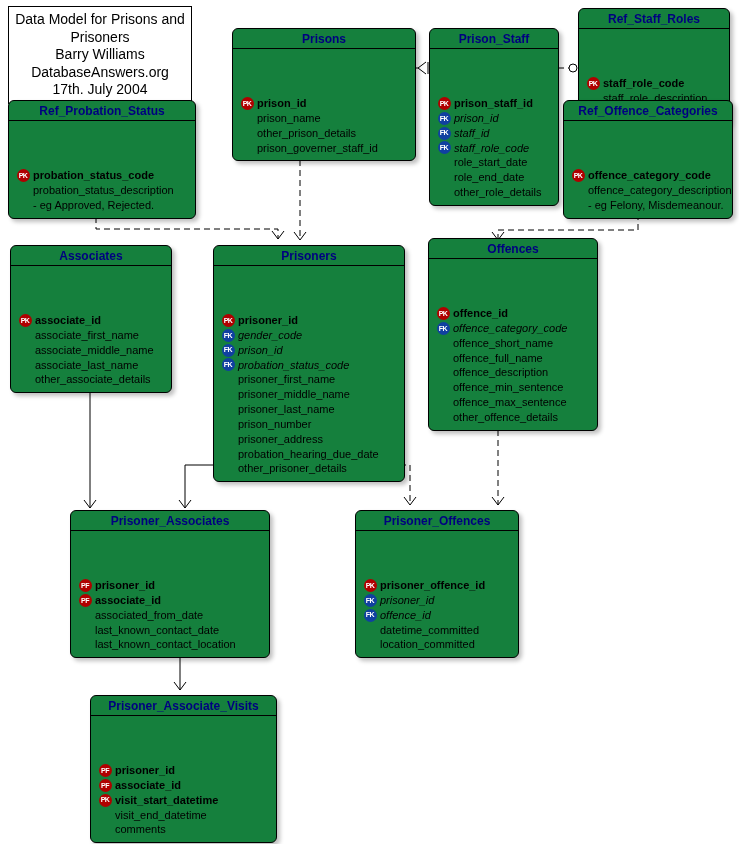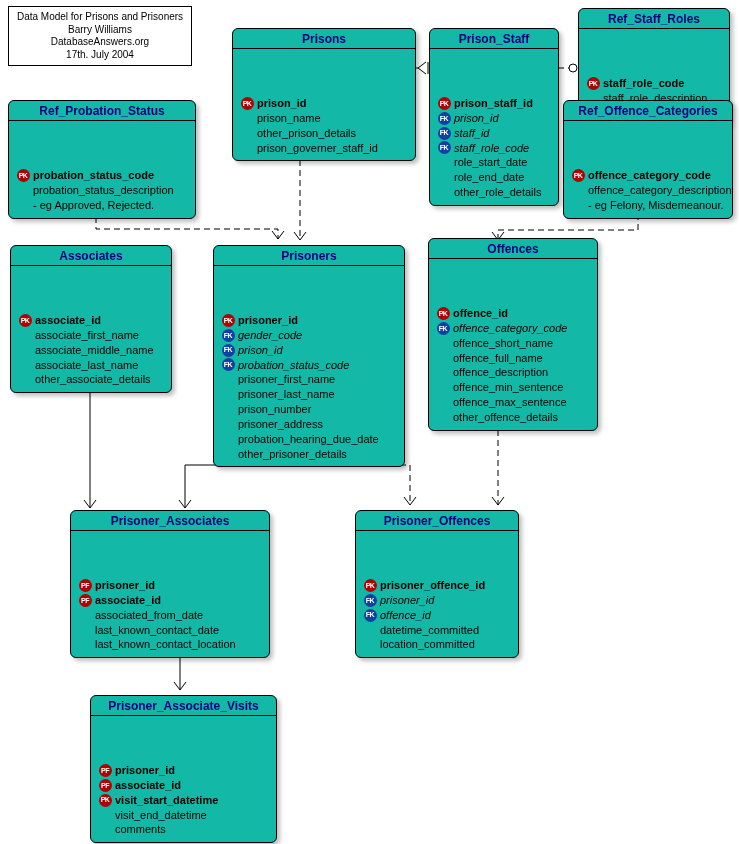--- a/index.html
+++ b/index.html
@@ -12,31 +12,31 @@
     position: relative;
     overflow: hidden;
   }
   .canvas {
     position: relative;
     width: 739px;
     height: 844px;
   }
   .entity {
     position: absolute;
-    background: #14b8a6;
+    background: #15803d;
     border: 1px solid #000;
     border-radius: 6px;
     box-shadow: 3px 3px 4px rgba(0,0,0,0.25);
     font-size: 11px;
   }
   .infobox {
     position: absolute;
     background: #fff;
     border: 1px solid #000;
-    font-size: 10px;
+    font-size: 14px;
     text-align: center;
     padding: 4px 6px;
     line-height: 1.25;
   }
   .entity .title {
     color: #000080;
     font-weight: bold;
     text-align: center;
     padding: 3px 4px 2px 4px;
     border-bottom: 1px solid #000;
@@ -332,20 +332,24 @@
             <span class="keyicon fk">FK</span>
           </span>
           <span class="attr-name italic">probation_status_code</span>
         </div>
         <div class="attr">
           <span class="keycol"></span>
           <span class="attr-name">prisoner_first_name</span>
         </div>
         <div class="attr">
           <span class="keycol"></span>
+          <span class="attr-name">prisoner_middle_name</span>
+        </div>
+        <div class="attr">
+          <span class="keycol"></span>
           <span class="attr-name">prisoner_last_name</span>
         </div>
         <div class="attr">
           <span class="keycol"></span>
           <span class="attr-name">prison_number</span>
         </div>
         <div class="attr">
           <span class="keycol"></span>
           <span class="attr-name">prisoner_address</span>
         </div>

